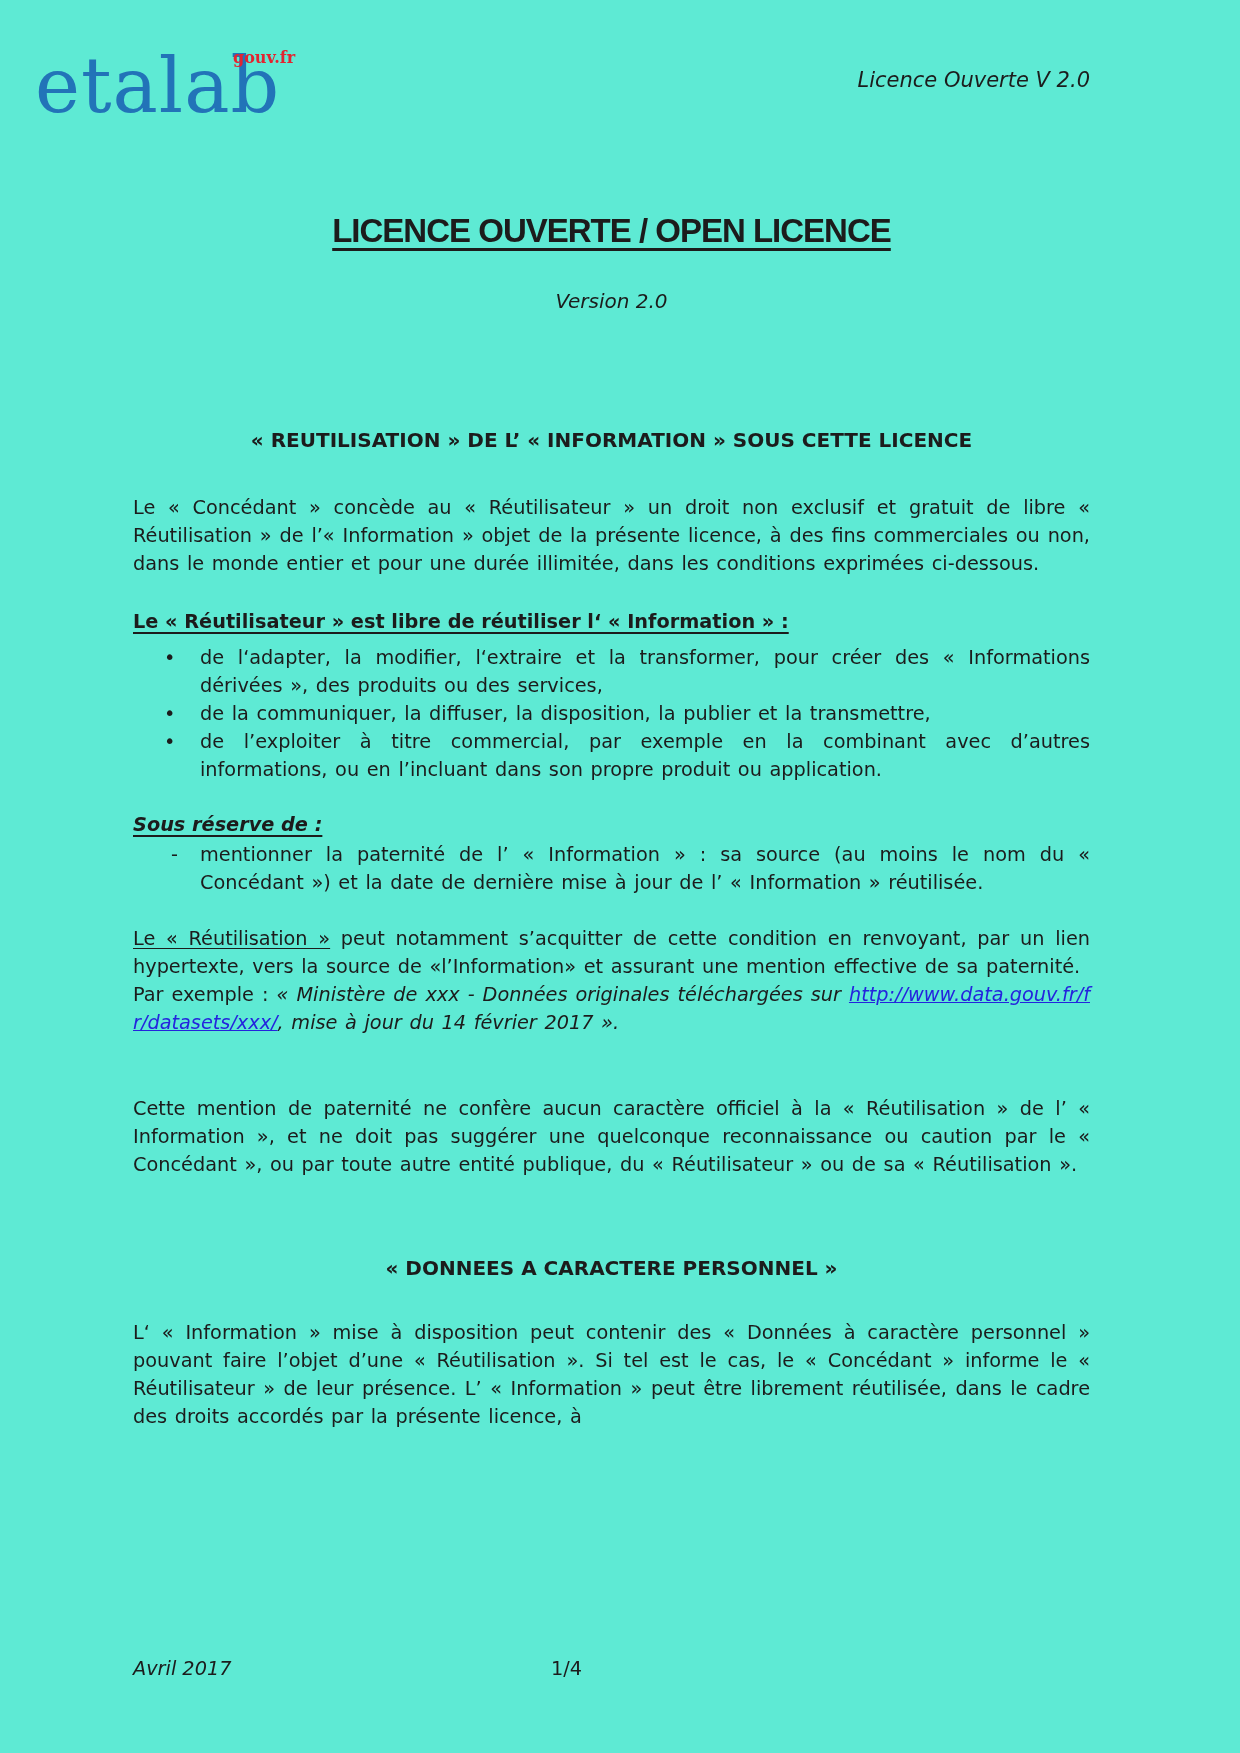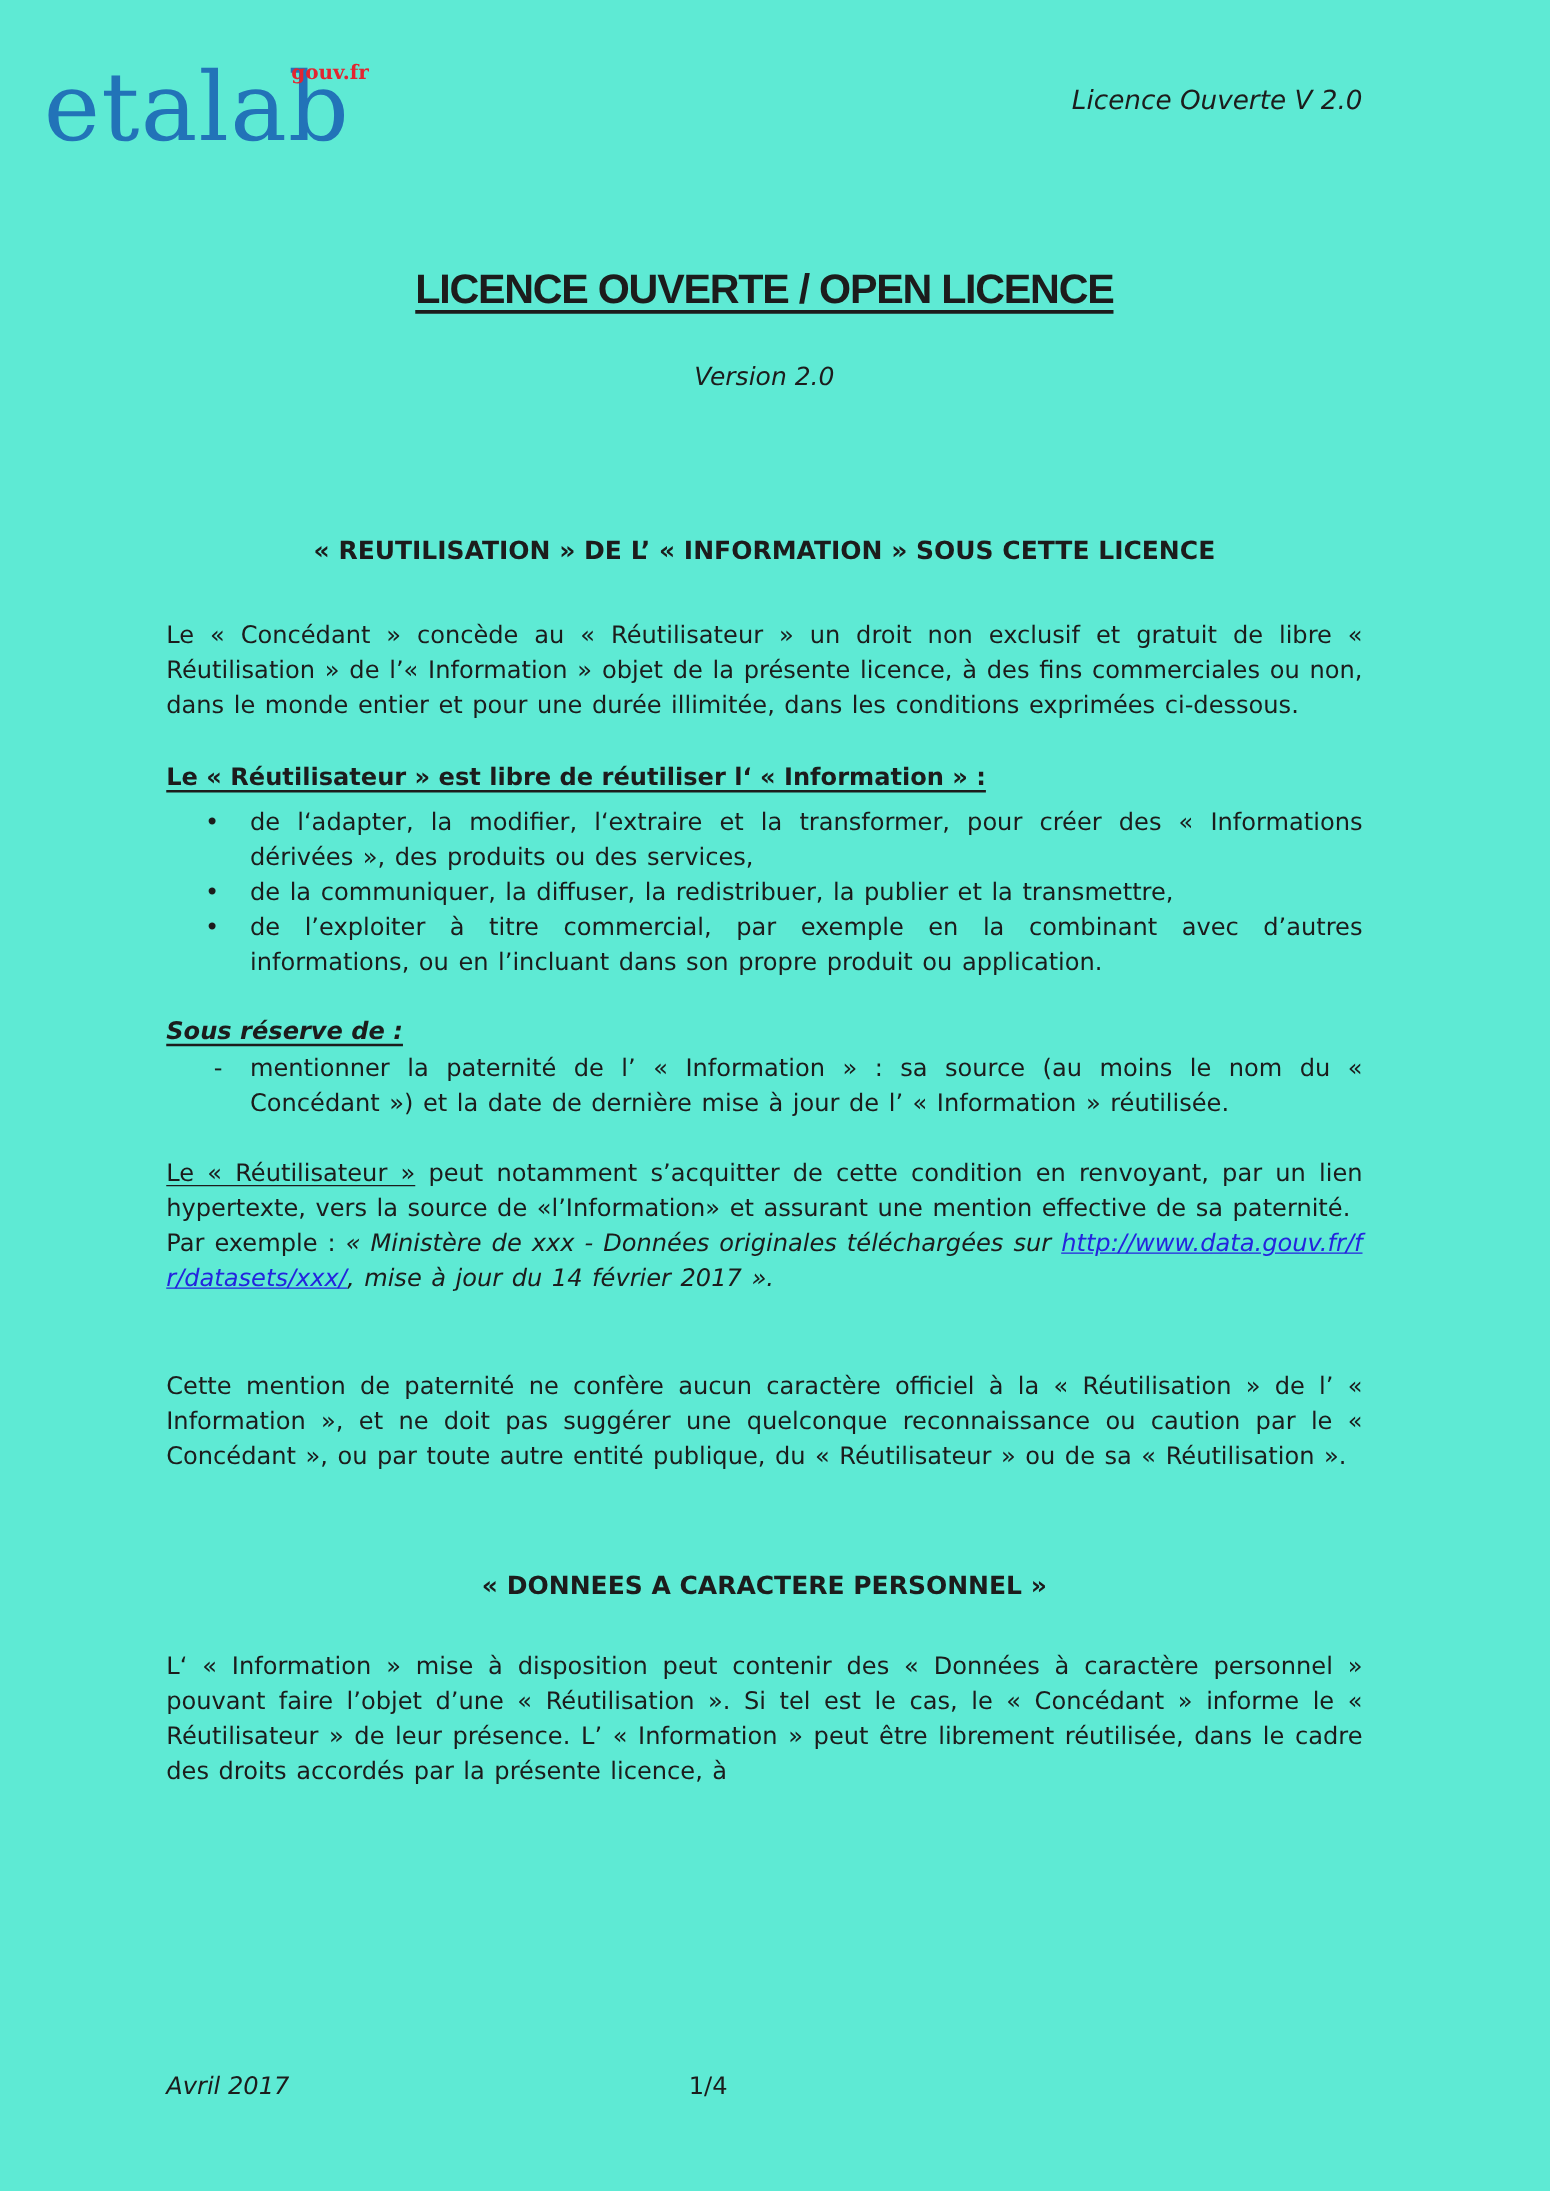--- a/index.html
+++ b/index.html
@@ -173,31 +173,31 @@
   <div class="version">Version 2.0</div>
 
   <h2 class="sec first">« REUTILISATION » DE L’ « INFORMATION » SOUS CETTE LICENCE</h2>
 
   <p class="intro">Le « Concédant » concède au « Réutilisateur » un droit non exclusif et gratuit de libre « Réutilisation » de l’« Information » objet de la présente licence, à des fins commerciales ou non, dans le monde entier et pour une durée illimitée, dans les conditions exprimées ci-dessous.</p>
 
   <h3 class="sub free-use">Le « Réutilisateur » est libre de réutiliser l‘ « Information » :</h3>
 
   <ul class="bullets">
     <li>de l‘adapter, la modifier, l‘extraire et la transformer, pour créer des « Informations dérivées », des produits ou des services,</li>
-    <li>de la communiquer, la diffuser, la redistribuer, la publier et la transmettre,</li>
+    <li>de la communiquer, la diffuser, la disposition, la publier et la transmettre,</li>
     <li>de l’exploiter à titre commercial, par exemple en la combinant avec d’autres informations, ou en l’incluant dans son propre produit ou application.</li>
   </ul>
 
   <h3 class="sub conditions">Sous réserve de :</h3>
 
   <ul class="dashes">
     <li>mentionner la paternité de l’ « Information » : sa source (au moins le nom du « Concédant ») et la date de dernière mise à jour de l’ « Information » réutilisée.</li>
   </ul>
 
-  <p class="attribution"><span class="u">Le « Réutilisateur »</span><span> peut notamment s’acquitter de cette condition en renvoyant, par un lien hypertexte, vers la source de «l’Information» et assurant une mention effective de sa paternité.</span></p>
+  <p class="attribution"><span class="u">Le « Réutilisation »</span><span> peut notamment s’acquitter de cette condition en renvoyant, par un lien hypertexte, vers la source de «l’Information» et assurant une mention effective de sa paternité.</span></p>
 
   <p class="example"><span>Par exemple : </span><span class="i">« Ministère de xxx - Données originales téléchargées sur </span><a class="link" href="#">http://www.data.gouv.fr/fr/datasets/xxx/</a><span class="i">, mise à jour du 14 février 2017 ».</span></p>
 
   <p class="note">Cette mention de paternité ne confère aucun caractère officiel à la « Réutilisation » de l’ « Information », et ne doit pas suggérer une quelconque reconnaissance ou caution par le « Concédant », ou par toute autre entité publique, du « Réutilisateur » ou de sa « Réutilisation ».</p>
 
   <h2 class="sec second">« DONNEES A CARACTERE PERSONNEL »</h2>
 
   <p class="personal">L‘ « Information » mise à disposition peut contenir des « Données à caractère personnel » pouvant faire l’objet d’une « Réutilisation ». Si tel est le cas, le « Concédant » informe le « Réutilisateur » de leur présence. L’ « Information » peut être librement réutilisée, dans le cadre des droits accordés par la présente licence, à</p>
 
   <div class="ftr">

